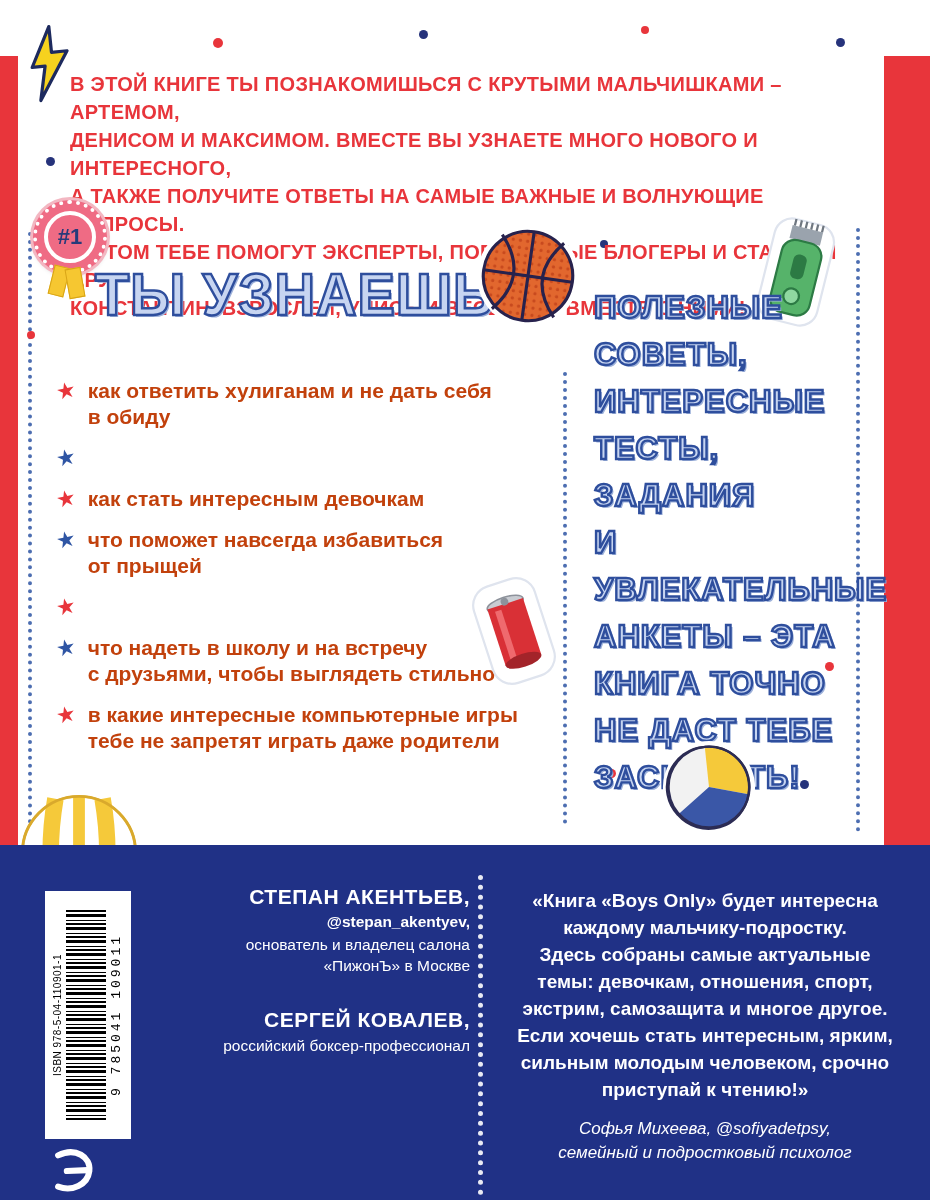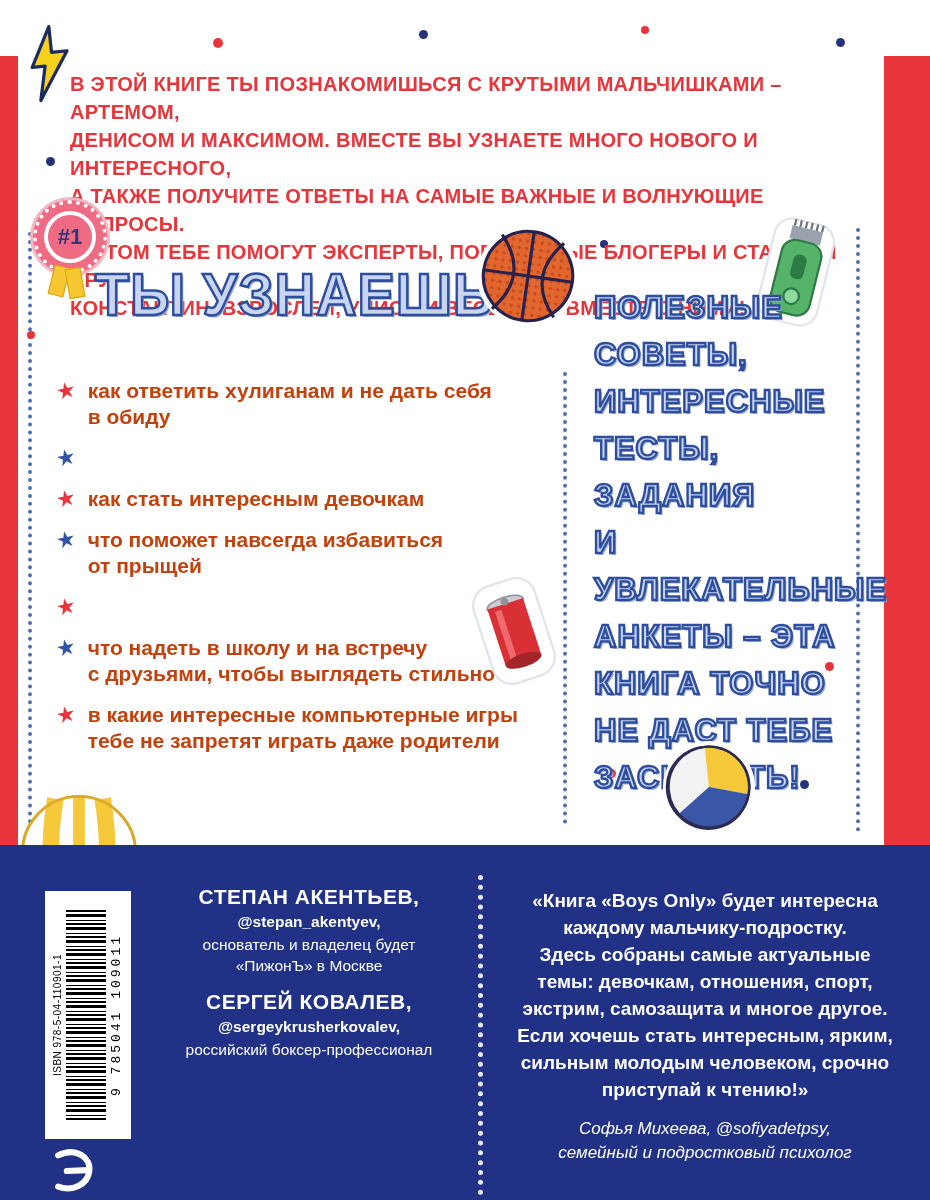--- a/index.html
+++ b/index.html
@@ -108,21 +108,21 @@
   .bars{
     width:210px; height:40px;
     background:repeating-linear-gradient(90deg,#000 0 2px,#fff 2px 4px,#000 4px 5px,#fff 5px 8px,#000 8px 11px,#fff 11px 13px);
   }
   .digits{ font-size:13px; letter-spacing:3px; font-family:"Liberation Mono", monospace; }
 
   .publisher-logo{ position:absolute; left:44px; top:300px; width:56px; height:52px; }
 
   .authors{
     position:absolute; left:148px; top:40px; width:322px;
-    display:flex; flex-direction:column; gap:14px; text-align:center;
+    display:flex; flex-direction:column; gap:32px; text-align:right;
   }
   .author-name{ font-weight:800; font-size:21px; letter-spacing:.5px; }
   .author-handle{ font-weight:bold; font-size:15.5px; margin-top:4px; }
   .author-desc{ font-size:15.5px; line-height:21px; margin-top:3px; white-space:pre-line; }
 
   .review{
     position:absolute; left:502px; top:42px; width:406px; text-align:center;
   }
   .review-text{ font-weight:bold; font-size:19px; line-height:27px; white-space:pre-line; }
   .review-credit{ margin-top:14px; font-weight:normal; font-style:italic; font-size:17px; line-height:24px; }
@@ -287,26 +287,25 @@
       <svg viewBox="0 0 60 60" width="56" height="52">
         <path d="M14 12 C34 2 52 14 50 30 C48 46 30 54 14 48" stroke="#ffffff" stroke-width="7" fill="none" stroke-linecap="round"></path>
         <path d="M24 30 L48 29" stroke="#ffffff" stroke-width="7" stroke-linecap="round"></path>
       </svg>
     </div>
 
     <div class="authors">
       <div class="author-block">
         <div class="author-name">СТЕПАН АКЕНТЬЕВ,</div>
         <div class="author-handle">@stepan_akentyev,</div>
-        <div class="author-desc">основатель и владелец будет
+        <div class="author-desc">основатель и владелец салона
 «ПижонЪ» в Москве</div>
       </div>
       <div class="author-block">
         <div class="author-name">СЕРГЕЙ КОВАЛЕВ,</div>
-        <div class="author-handle">@sergeykrusherkovalev,</div>
         <div class="author-desc">российский боксер-профессионал</div>
       </div>
     </div>
 
     <div class="band-divider"></div>
 
     <div class="review">
       <div class="review-text">«Книга «Boys Only» будет интересна
 каждому мальчику-подростку.
 Здесь собраны самые актуальные

